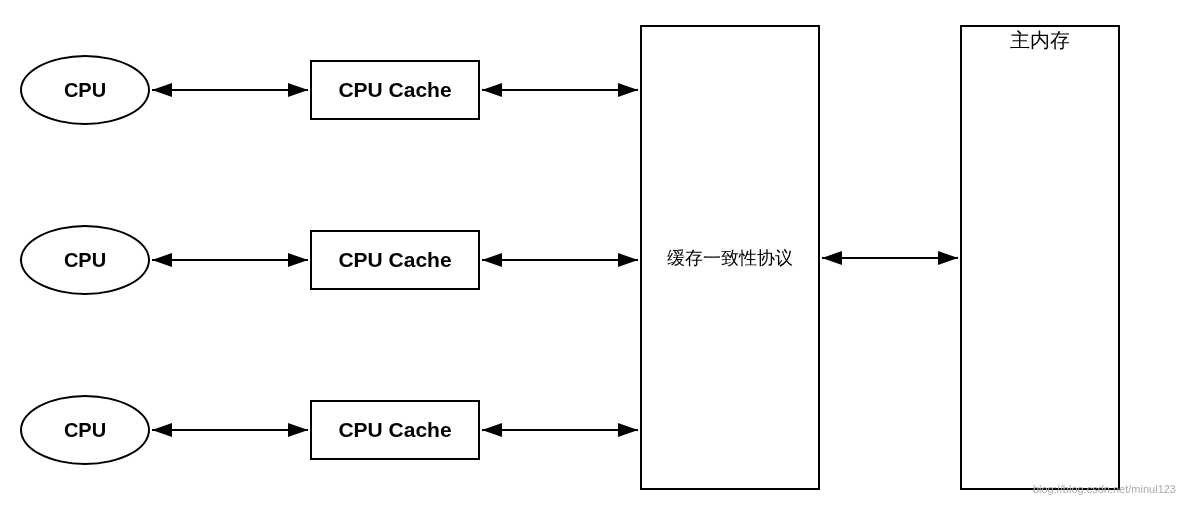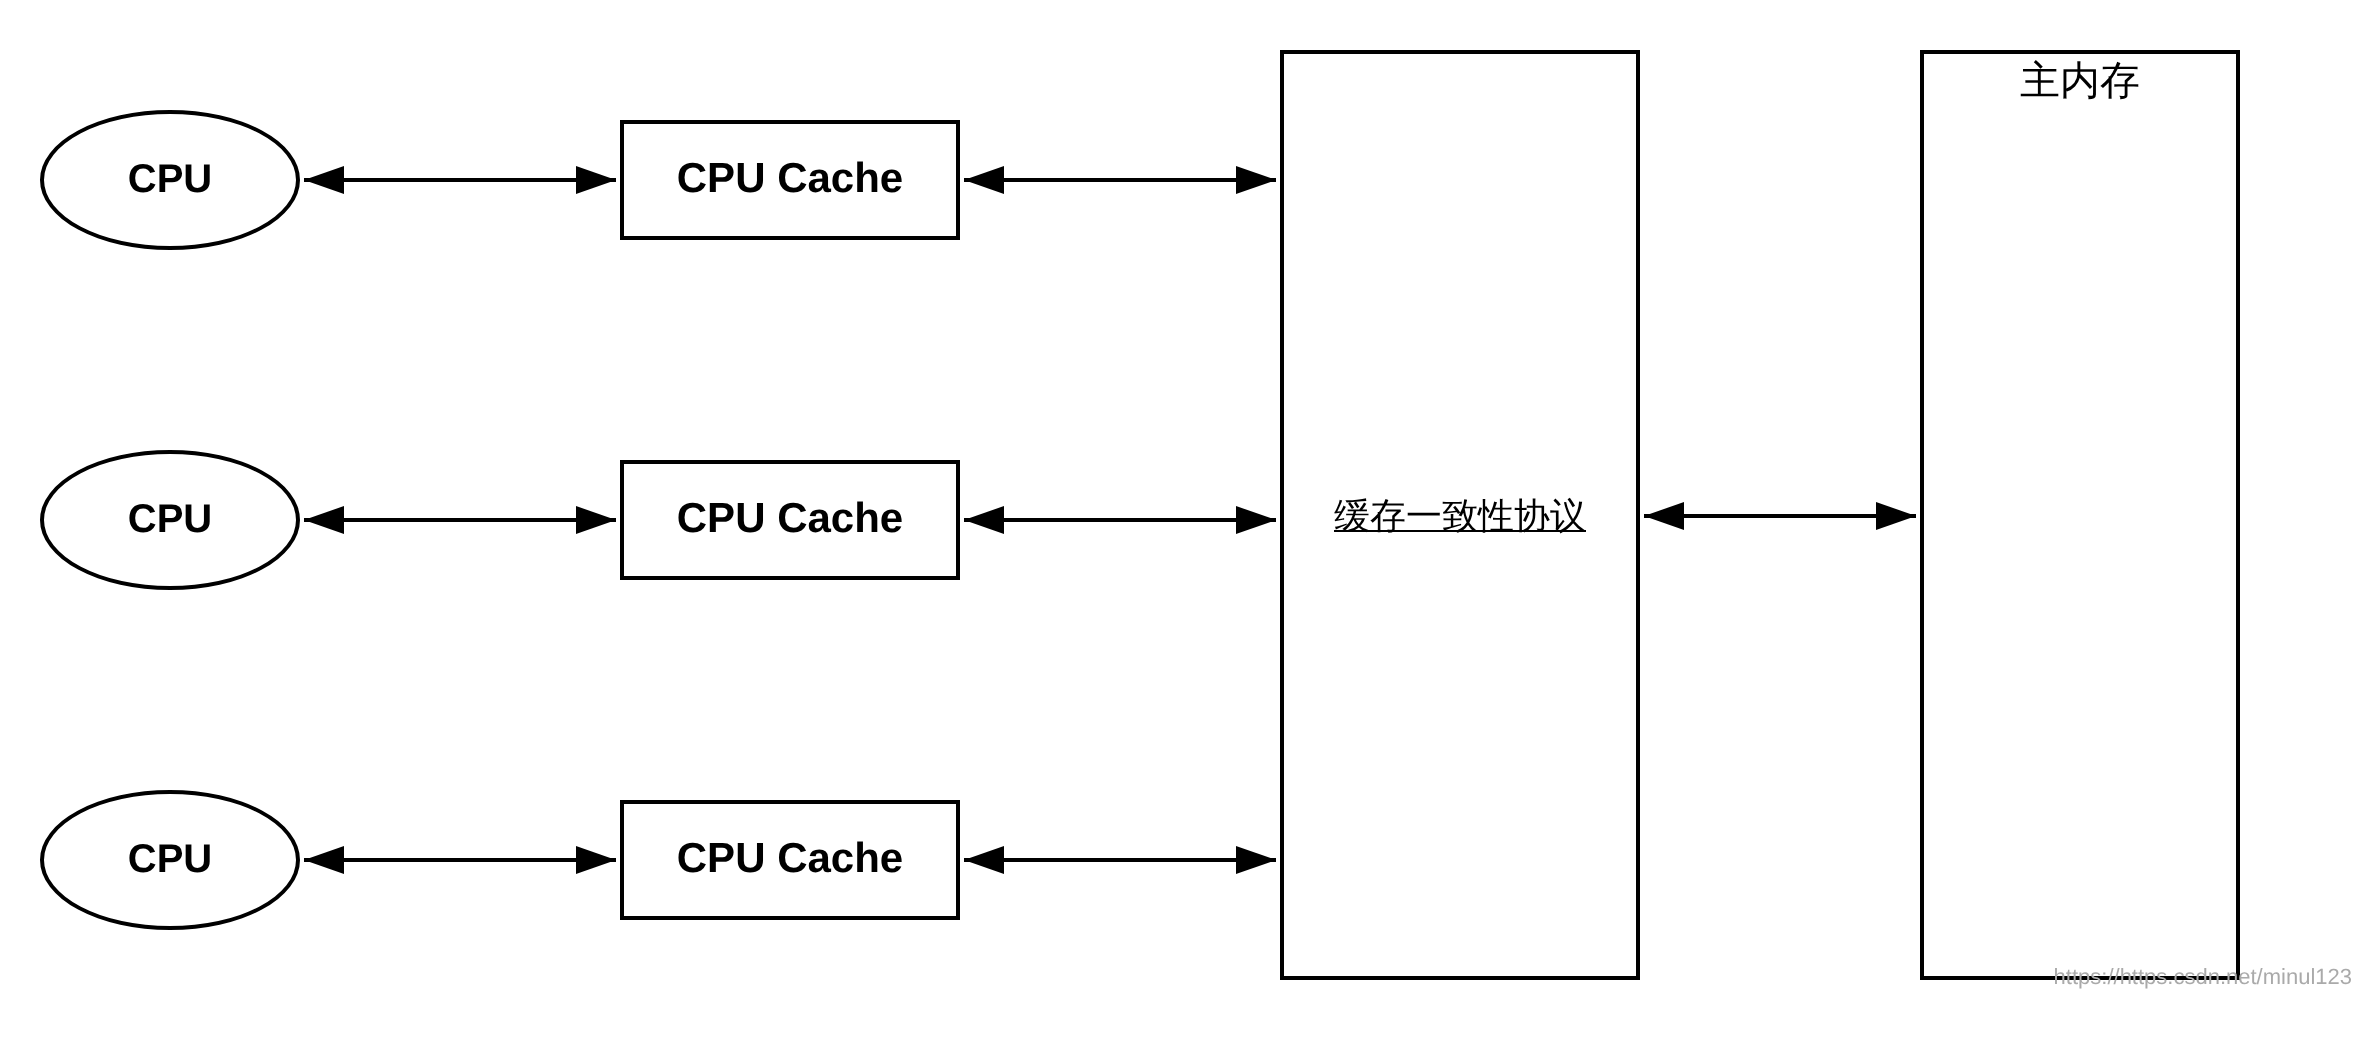--- a/index.html
+++ b/index.html
@@ -64,21 +64,20 @@
       top: 25px;
       width: 180px;
       height: 465px;
       display: flex;
       align-items: center;
       justify-content: center;
       font-size: 18px;
       background: #fff;
       writing-mode: horizontal-tb;
       text-align: center;
-      text-decoration: underline;
     }
 
     
     .memory-rect {
       position: absolute;
       border: 2px solid #000;
       left: 960px;
       top: 25px;
       width: 160px;
       height: 465px;
@@ -159,15 +158,15 @@
 
     <line x1="482" y1="260" x2="638" y2="260" stroke="#000" stroke-width="2" marker-start="url(#arrowhead-left)" marker-end="url(#arrowhead-right)"></line>
 
     <line x1="152" y1="430" x2="308" y2="430" stroke="#000" stroke-width="2" marker-start="url(#arrowhead-left)" marker-end="url(#arrowhead-right)"></line>
 
     <line x1="482" y1="430" x2="638" y2="430" stroke="#000" stroke-width="2" marker-start="url(#arrowhead-left)" marker-end="url(#arrowhead-right)"></line>
 
     <line x1="822" y1="258" x2="958" y2="258" stroke="#000" stroke-width="2" marker-start="url(#arrowhead-left)" marker-end="url(#arrowhead-right)"></line>
   </svg>
 
-  <div class="watermark">https://https.csdn.net/minul123</div>
+  <div class="watermark">blog://blog.csdn.net/minul123</div>
 
 </div>
 
 </body></html>

